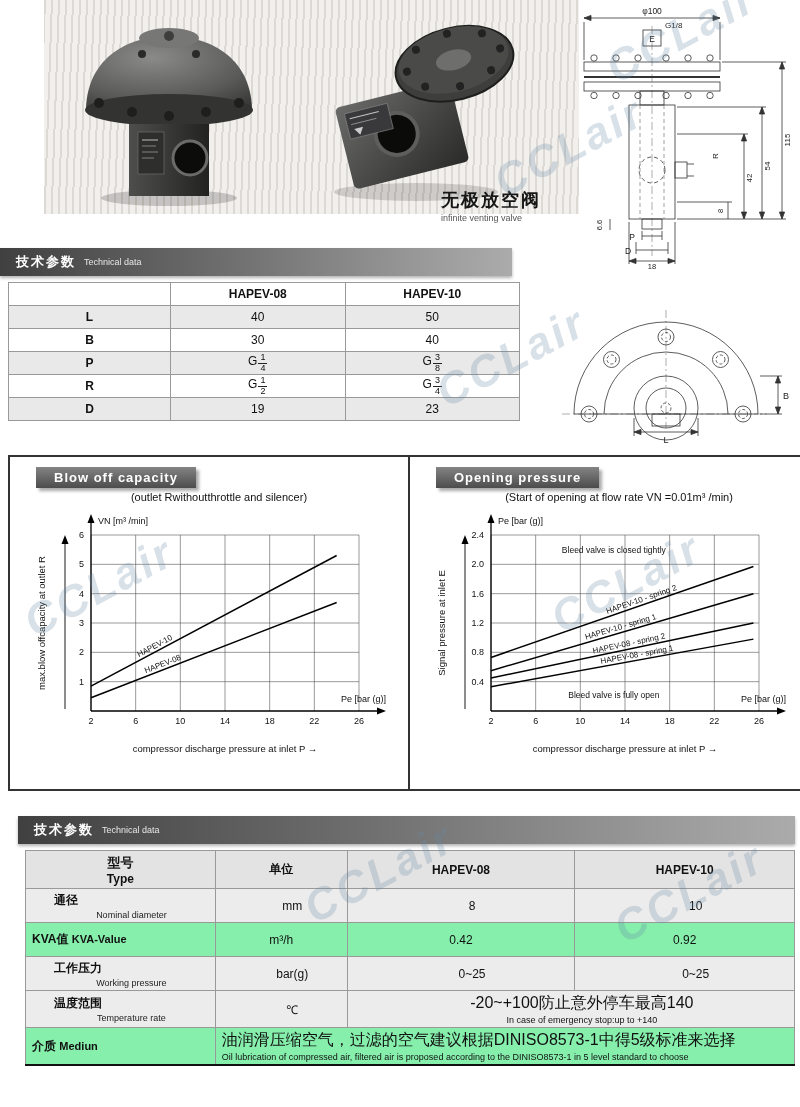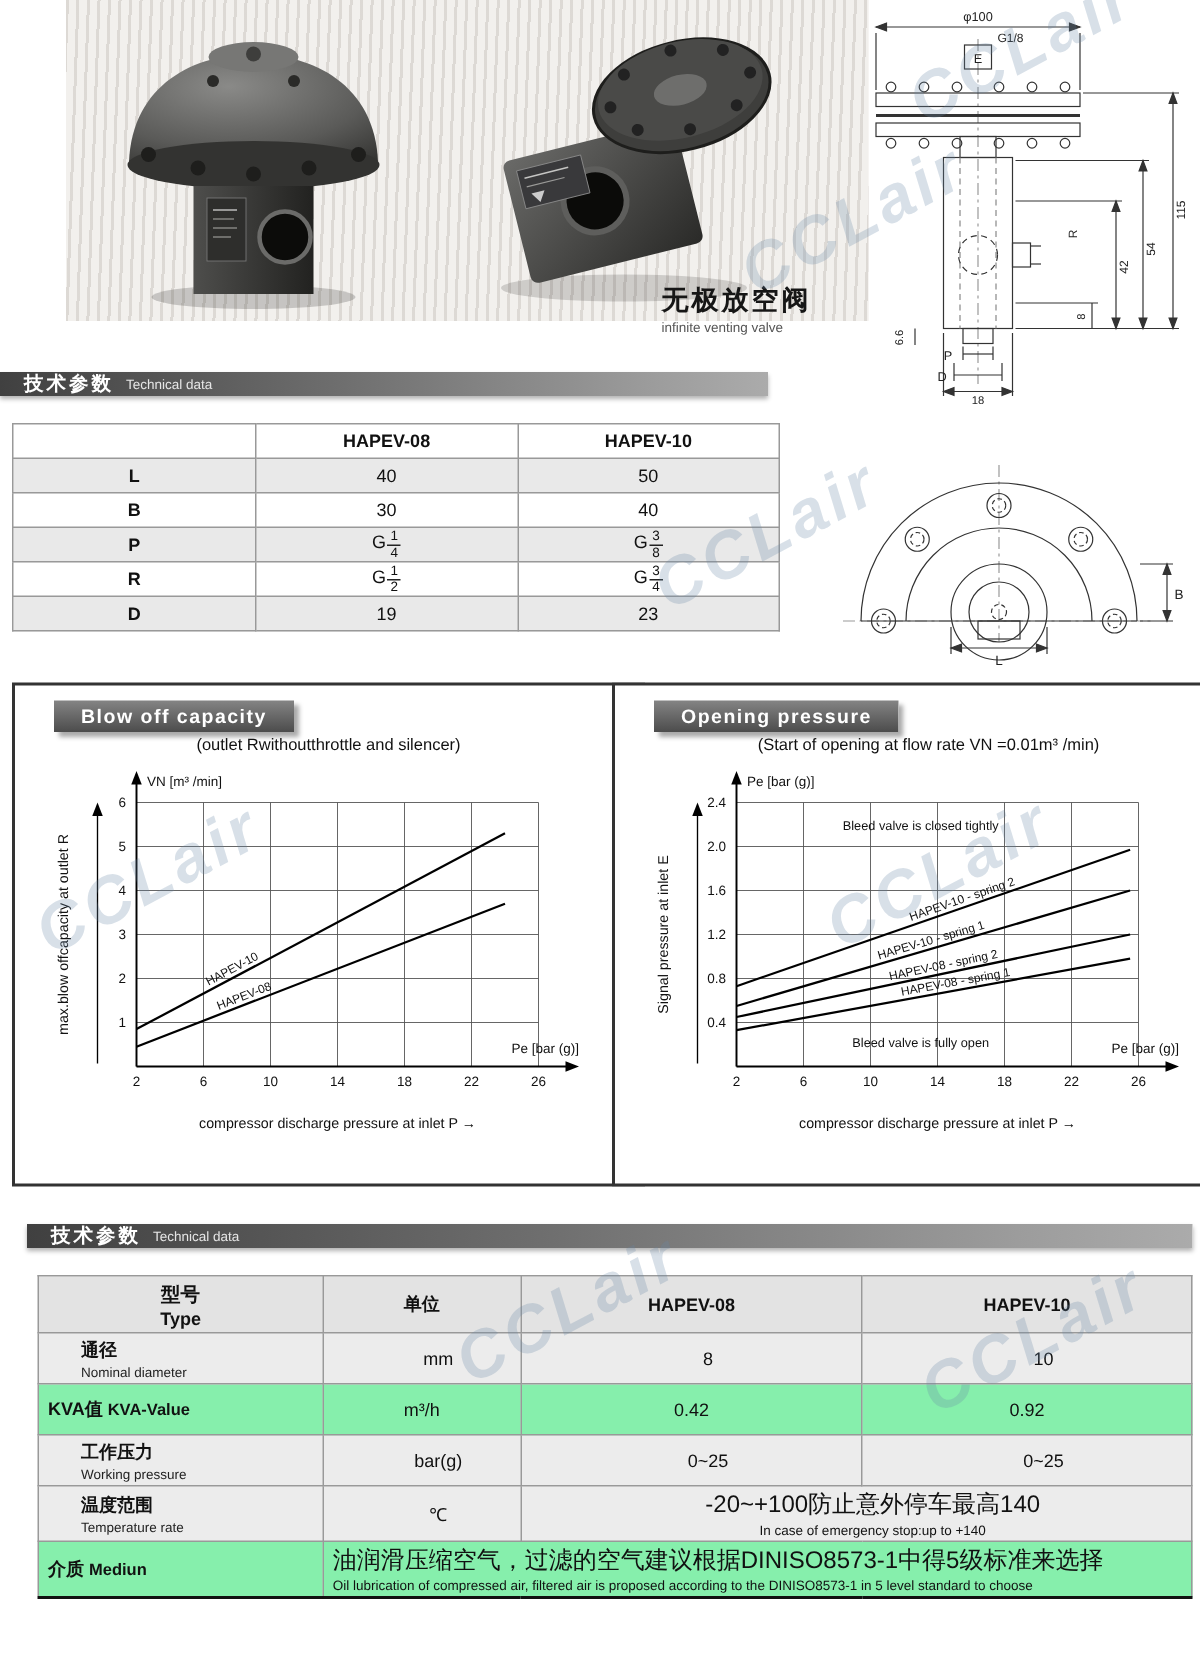--- a/index.html
+++ b/index.html
@@ -15,21 +15,21 @@
     background-image:repeating-linear-gradient(92deg,rgba(170,164,158,0.22) 0 2px,rgba(255,255,255,0.35) 2px 7px);margin-left:44px;}
   .hero-svg{position:absolute;left:0;top:0;}
   .hero-caption{position:absolute;left:397px;top:188px;z-index:3;}
   .hero-cn{font-size:18px;font-weight:bold;color:#161616;letter-spacing:2px;}
   .hero-en{font-size:9px;color:#555;margin-top:1px;}
 
   .top-drawing{position:absolute;left:552px;top:4px;}
   .flange-drawing{position:absolute;left:556px;top:296px;}
   .dtext{fill:#222;stroke:none;}
 
-  .banner{position:absolute;height:16px;display:flex;align-items:center;z-index:2;
+  .banner{position:absolute;height:28px;display:flex;align-items:center;z-index:2;
     background:linear-gradient(90deg,#404040,#6f6f6f 45%,#9c9c9c 85%,#ababab);
     box-shadow:0 2px 3px rgba(0,0,0,0.3);}
   .banner .cn{font-size:13px;font-weight:bold;color:#fff;margin-left:16px;letter-spacing:2px;}
   .banner .en{font-size:9px;color:#e6e6e6;margin-left:8px;}
   #banner1{left:0;top:248px;width:512px;}
   #banner2{left:18px;top:816px;width:777px;}
 
   table{border-collapse:collapse;}
   .dim-table{position:absolute;left:8px;top:282px;width:512px;font-size:12px;z-index:2;}
   .dim-table th,.dim-table td{border:1px solid #999;text-align:center;height:23px;padding:1px 4px;background:#fff;}
@@ -64,21 +64,21 @@
 
   .spec-table{position:absolute;left:25px;top:850px;width:770px;font-size:12px;z-index:2;
     border:1px solid #777;border-bottom:2px solid #111;}
   .spec-table th{border:1px solid #999;background:#e3e3e3;height:38px;padding:2px 6px;}
   .spec-table td{border:1px solid #999;height:34px;padding:2px 6px;background:#86efac;}
   .spec-table tr.shade td{background:#ececec;padding-left:28px;}
   .hcn{font-weight:bold;font-size:13px;}
   .hen{font-weight:bold;font-size:12px;}
   .spec-lab{text-align:left;padding-left:9px;}
   .lcn{font-weight:bold;font-size:12px;}
-  .len{font-size:9px;color:#222;margin-top:1px;}
+  .len{font-size:9px;color:#222;margin-top:1px;text-align:center;}
   .len-inline{font-weight:bold;font-size:11px;}
   .spec-unit,.spec-val{text-align:center;}
   .spec-merged{text-align:center;}
   .spec-full{text-align:left;padding-left:10px;}
   .m1{font-size:16px;}
   .m2{font-size:9px;margin-top:1px;}
 </style>
 </head>
 <body>
 

